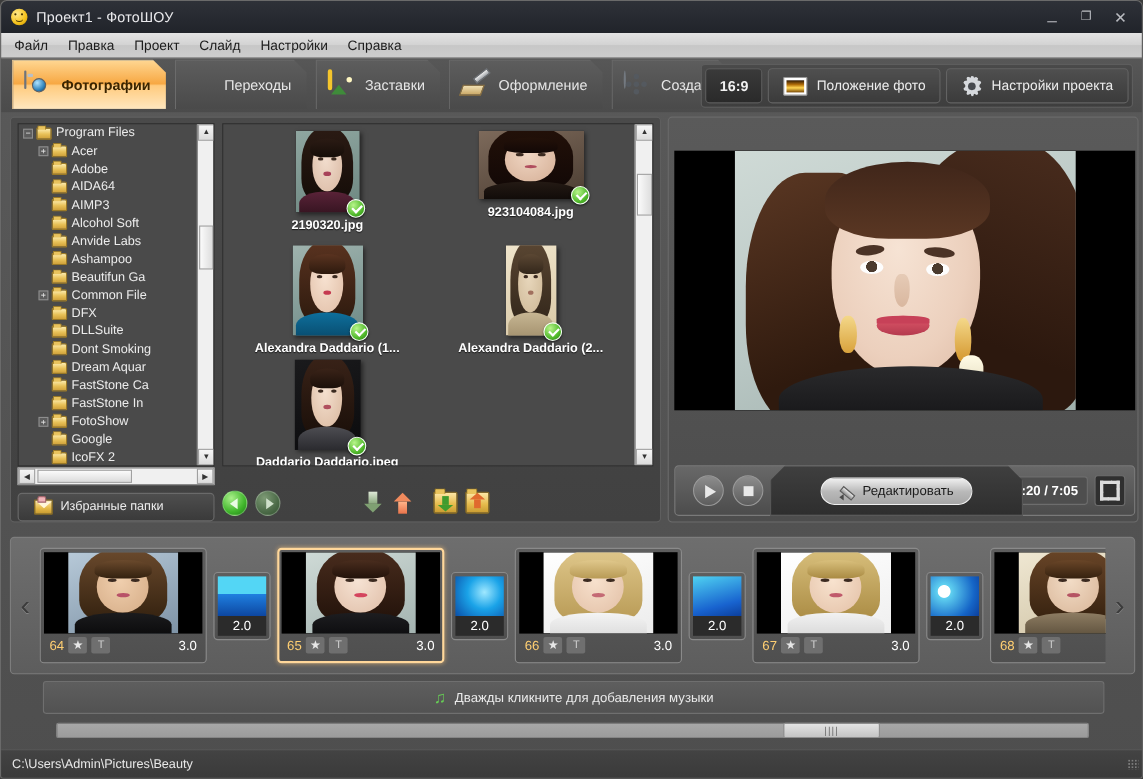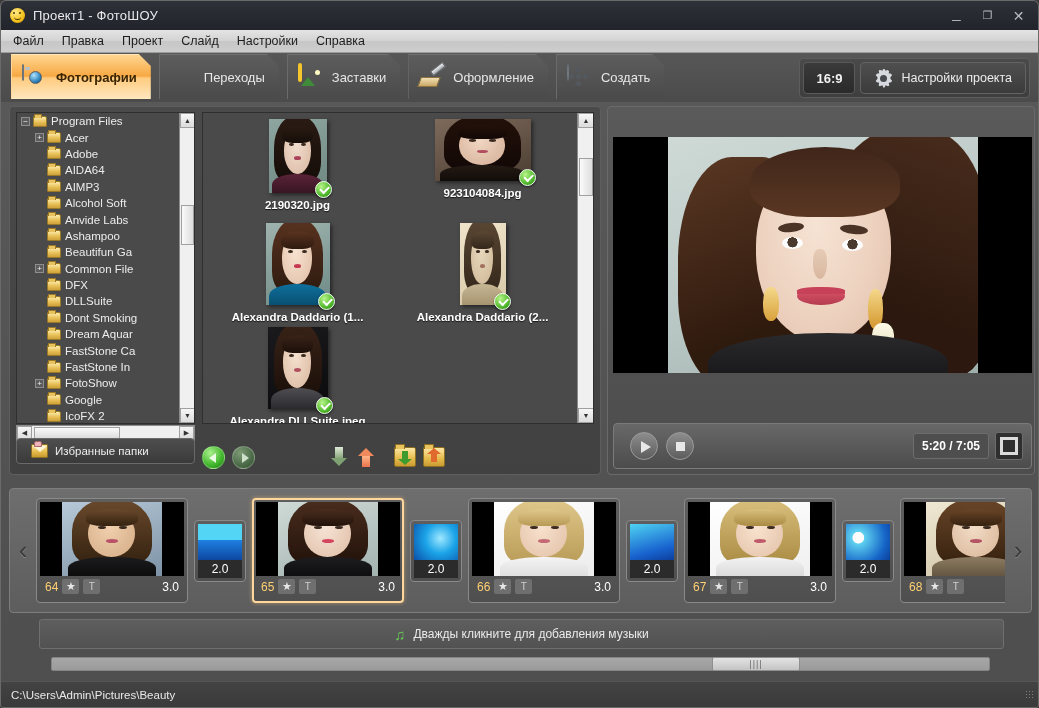--- a/index.html
+++ b/index.html
@@ -257,21 +257,21 @@
     background: linear-gradient(#f6f6f6, #dcdcdc); border: 1px solid #a0a0a0;
     display: flex; align-items: center; justify-content: center; font-size: 7px; color: #333;
   }
   .hsb .thumb {
     position: absolute; left: 17px; top: 1px; width: 86px; height: 12px;
     background: linear-gradient(#fbfbfb, #dcdcdc); border: 1px solid #a0a0a0;
   }
 
   
   .fav-btn {
-    position: absolute; left: 6px; top: 331px; width: 179px; height: 26px;
+    position: absolute; left: 6px; top: 341px; width: 179px; height: 26px;
     background: linear-gradient(#4e4e4e, #3a3a3a);
     border: 1px solid #6a6a6a; border-radius: 4px;
     display: flex; align-items: center; gap: 7px; padding-left: 14px;
     color: #ececec; font-size: 11.5px; cursor: default;
   }
   .fav-ico {
     width: 17px; height: 14px; position: relative; flex: none;
     background: linear-gradient(#fde7a6, #e5b948 60%, #c79a30);
     border: 1px solid #8d6f22; border-radius: 1px;
   }
@@ -614,20 +614,26 @@
         <span>Оформление</span>
       </div>
       <div class="tab">
         <span class="ticon"><span class="ic-reel"></span></span>
         <span>Создать</span>
       </div>
     </div>
 
     <div class="tb-right">
       <div class="ratio-badge">16:9</div>
+      <div class="tb-btn">
+        <span class="ic-sunset">
+            <i></i>
+          </span>
+        <span>Положение фото</span>
+      </div>
       <div class="tb-btn">
         <span class="ic-gear"></span>
         <span>Настройки проекта</span>
       </div>
     </div>
   </div>
 
   <div class="content">
 
     <div class="browser">
@@ -821,21 +827,21 @@
                   <div class="hair" style="left:6px;top:-4.92px;width:48px;height:75.44px;background:linear-gradient(#3a2318,#1a0f09);border-radius:48% 48% 30% 30%;"></div>
                   <div class="face" style="left:15.600000000000001px;top:10.66px;width:28.2px;height:50.839999999999996px;background:radial-gradient(ellipse at 45% 35%,#f4e0cf,#d9b79d);"></div>
                   <div class="hair" style="left:14.399999999999999px;top:8.200000000000001px;width:31.200000000000003px;height:18.04px;background:linear-gradient(#3a2318,#1a0f09);border-radius:52% 52% 35% 35%;"></div>
                   <div class="hair" style="left:21.299999999999997px;top:27.060000000000002px;width:4.8px;height:3.2800000000000002px;background:#3b2a20;border-radius:50%;"></div>
                   <div class="hair" style="left:33.9px;top:27.060000000000002px;width:4.8px;height:3.2800000000000002px;background:#3b2a20;border-radius:50%;"></div>
                   <div class="hair" style="left:26.4px;top:41px;width:7.199999999999999px;height:4.1000000000000005px;background:#b0505f;border-radius:50%;"></div>
                   <div class="hair" style="left:3.5999999999999996px;top:60.68px;width:52.8px;height:24.599999999999998px;background:linear-gradient(#4d4d52,#26262a);border-radius:48% 48% 0 0;"></div>
                 </div>
                 <span class="chk"></span>
               </div>
-              <div class="fname">Alexandra DLLSuite.jpeg</div>
+              <div class="fname">Daddario Daddario.jpeg</div>
             </div>
           </div>
         <div class="vsb" style="width:16px;">
           <div class="arw" style="width:16px;">▲</div>
           <div class="thumb" style="top:45px;height:38px;width:14px;"></div>
           <div class="arw bot" style="width:16px;">▼</div>
         </div>
       </div>
 
       <div class="br-tools">
@@ -876,20 +882,26 @@
           <div class="hair" style="left:95px;top:150px;width:16px;height:34px;background:linear-gradient(#f4d88a,#d9a23c);border-radius:45%;"></div>
           <div class="hair" style="left:200px;top:152px;width:15px;height:40px;background:linear-gradient(#f4d88a,#d4972e);border-radius:45%;"></div>
           <div class="hair" style="left:204px;top:186px;width:22px;height:26px;background:linear-gradient(#fffbe6,#e7e0c4);border-radius:45%;"></div>
           <div class="hair" style="left:40px;top:196px;width:240px;height:60px;background:linear-gradient(#2a2a2c,#121214);border-radius:50% 50% 0 0;"></div>
         </div>
       </div>
 
       <div class="pv-bar">
         <div class="pv-play"></div>
         <div class="pv-stop"></div>
+        <div class="pv-center">
+          <div class="edit-btn">
+            <span class="ic-pencil"></span>
+            <span>Редактировать</span>
+          </div>
+        </div>
         <div class="pv-time">5:20 / 7:05</div>
         <div class="pv-full">
             <i></i>
             <u></u>
           </div>
       </div>
     </div>
   </div>
 
   <div class="timeline">

